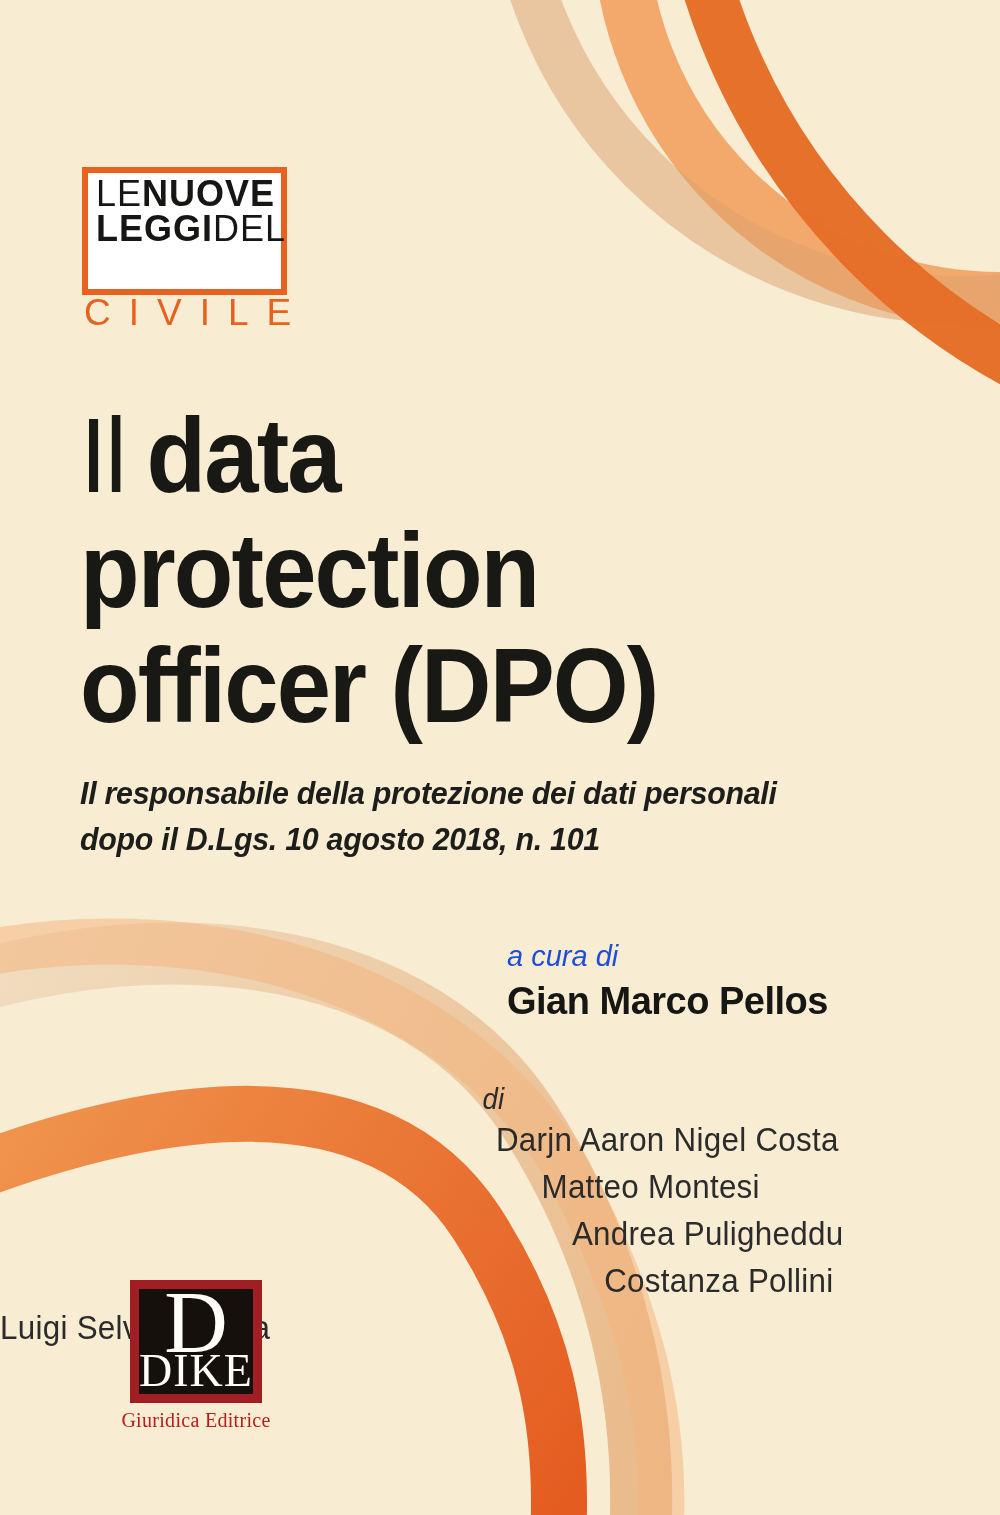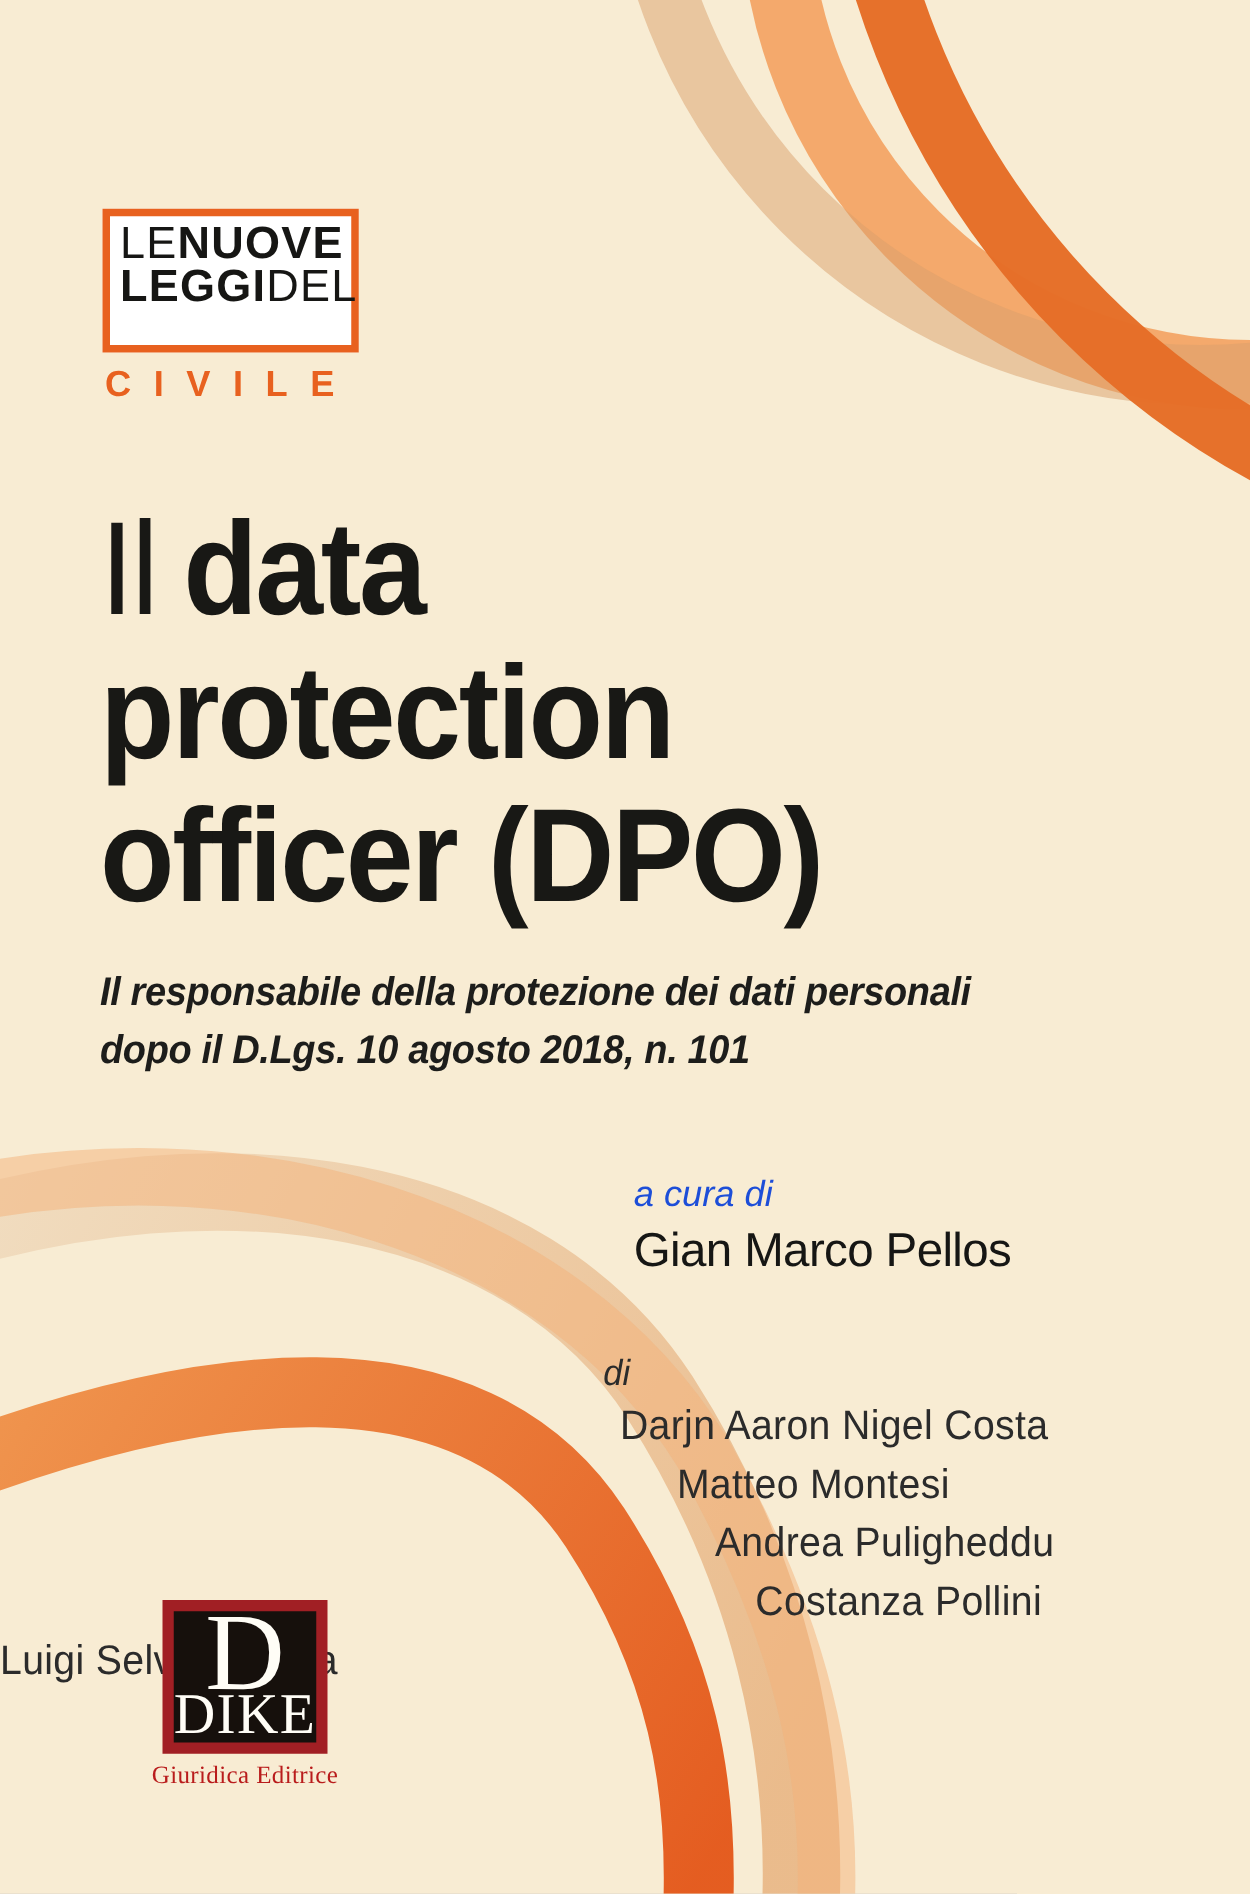--- a/index.html
+++ b/index.html
@@ -9,33 +9,33 @@
     margin:0 auto;
     background:#f8ecd3;
     overflow:hidden;
     font-family:"Liberation Sans", sans-serif;
     color:#1d1d1b;
   }
   .deco{position:absolute;left:0;top:0;width:1000px;height:1515px;}
 
   
   .series-box{
-    position:absolute;left:82px;top:167px;width:205px;height:115px;
+    position:absolute;left:82px;top:167px;width:205px;height:128px;
     box-sizing:border-box;background:#ffffff;border:6px solid #e8611f;
     padding:3px 0 0 8px;
   }
   .series-line{
     font-size:36px;line-height:35px;font-weight:700;color:#161614;
     letter-spacing:1px;white-space:nowrap;
   }
   .series-line .light{font-weight:400;}
   .series-line.wide{letter-spacing:5px;}
   .series-category{
     position:absolute;left:84px;top:292px;
-    font-size:29px;font-weight:700;color:#e8611f;letter-spacing:18px;
+    font-size:37px;font-weight:400;color:#e8611f;letter-spacing:18px;
     white-space:nowrap;
   }
 
   
   .title{
     position:absolute;left:80px;top:398px;
     font-size:106px;line-height:115px;font-weight:700;color:#181815;
     letter-spacing:-2px;
     transform:scaleX(.92);transform-origin:left top;
     white-space:nowrap;
@@ -47,21 +47,21 @@
     position:absolute;left:80px;top:770px;
     font-size:32px;line-height:46px;font-weight:700;font-style:italic;
     color:#1d1d1b;letter-spacing:-.3px;
     transform:scaleX(.95);transform-origin:left top;
     white-space:nowrap;
   }
 
   
   .curator{position:absolute;left:507px;top:940px;}
   .curator-label{font-size:29px;font-style:italic;font-weight:400;color:#1d4ed8;}
-  .curator-name{font-size:38px;font-weight:400;color:#161614;margin-top:7px;letter-spacing:-.5px;white-space:nowrap;}
+  .curator-name{font-size:38px;font-weight:700;color:#161614;margin-top:7px;letter-spacing:-.5px;white-space:nowrap;}
 
   
   .authors{
     position:absolute;left:0;top:1082px;color:#2b2b2b;
     transform:scaleX(.95);transform-origin:left top;
   }
   .authors-label{margin-left:508px;font-size:29px;font-style:italic;line-height:34px;}
   .author-name{font-size:33px;font-weight:400;line-height:47px;letter-spacing:.3px;white-space:nowrap;}
   .author-name:nth-of-type(1){margin-left:508px;}
   .author-name:nth-of-type(2){margin-left:522px;}

